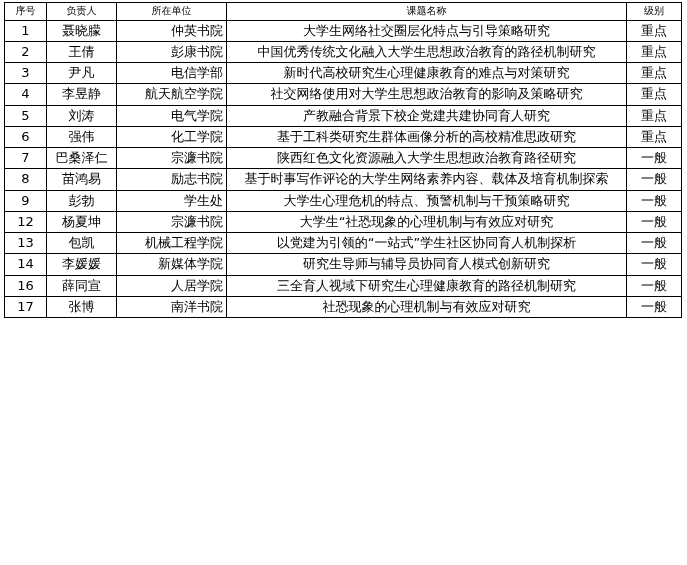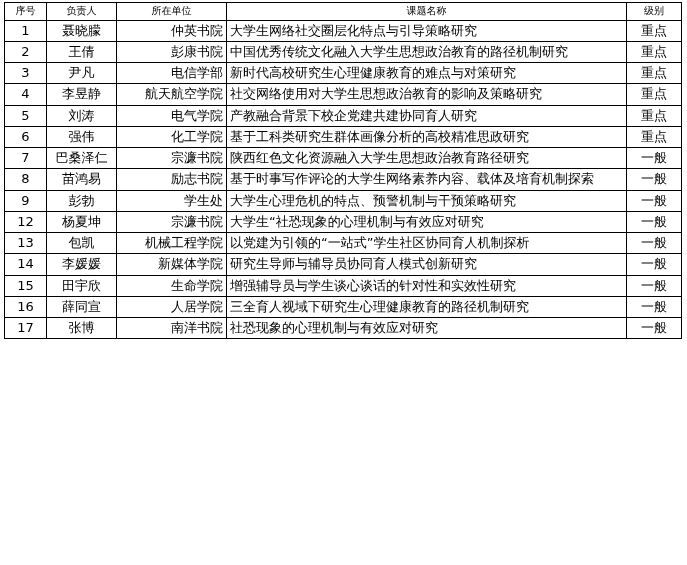--- a/index.html
+++ b/index.html
@@ -43,21 +43,21 @@
   thead td {
     text-align: center;
     font-weight: bold;
     font-size: 10px;
     padding-top: 4px;
     padding-bottom: 4px;
   }
   td.seq   { text-align: center; }
   td.name  { text-align: center; }
   td.unit  { text-align: right; }
-  td.title { text-align: left; margin-top: 20px; }
+  td.title { text-align: center; margin-top: 20px; }
   td.level { text-align: center; }
 </style>
 </head>
 <body>
 
 <div id="sheet">
   <table class="grid">
     <colgroup>
       <col class="c-seq">
       <col class="c-name">
@@ -153,27 +153,20 @@
         <td class="level">一般</td>
       </tr>
       <tr>
         <td class="seq">14</td>
         <td class="name">李媛媛</td>
         <td class="unit">新媒体学院</td>
         <td class="title">研究生导师与辅导员协同育人模式创新研究</td>
         <td class="level">一般</td>
       </tr>
       <tr>
-        <td class="seq">15</td>
-        <td class="name">田宇欣</td>
-        <td class="unit">生命学院</td>
-        <td class="title">增强辅导员与学生谈心谈话的针对性和实效性研究</td>
-        <td class="level">一般</td>
-      </tr>
-      <tr>
         <td class="seq">16</td>
         <td class="name">薛同宣</td>
         <td class="unit">人居学院</td>
         <td class="title">三全育人视域下研究生心理健康教育的路径机制研究</td>
         <td class="level">一般</td>
       </tr>
       <tr>
         <td class="seq">17</td>
         <td class="name">张博</td>
         <td class="unit">南洋书院</td>

